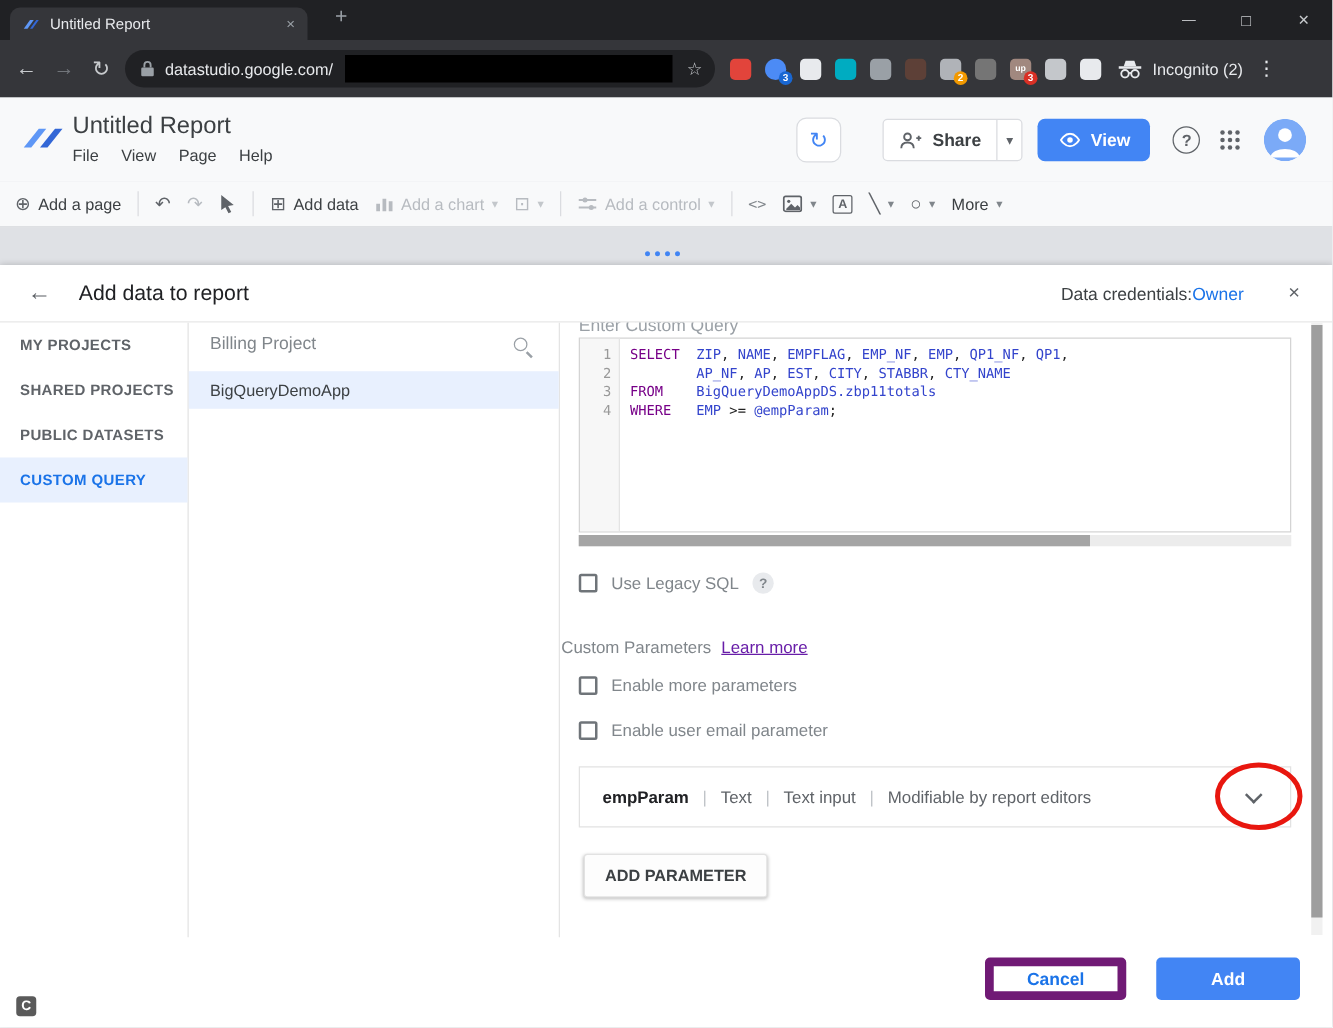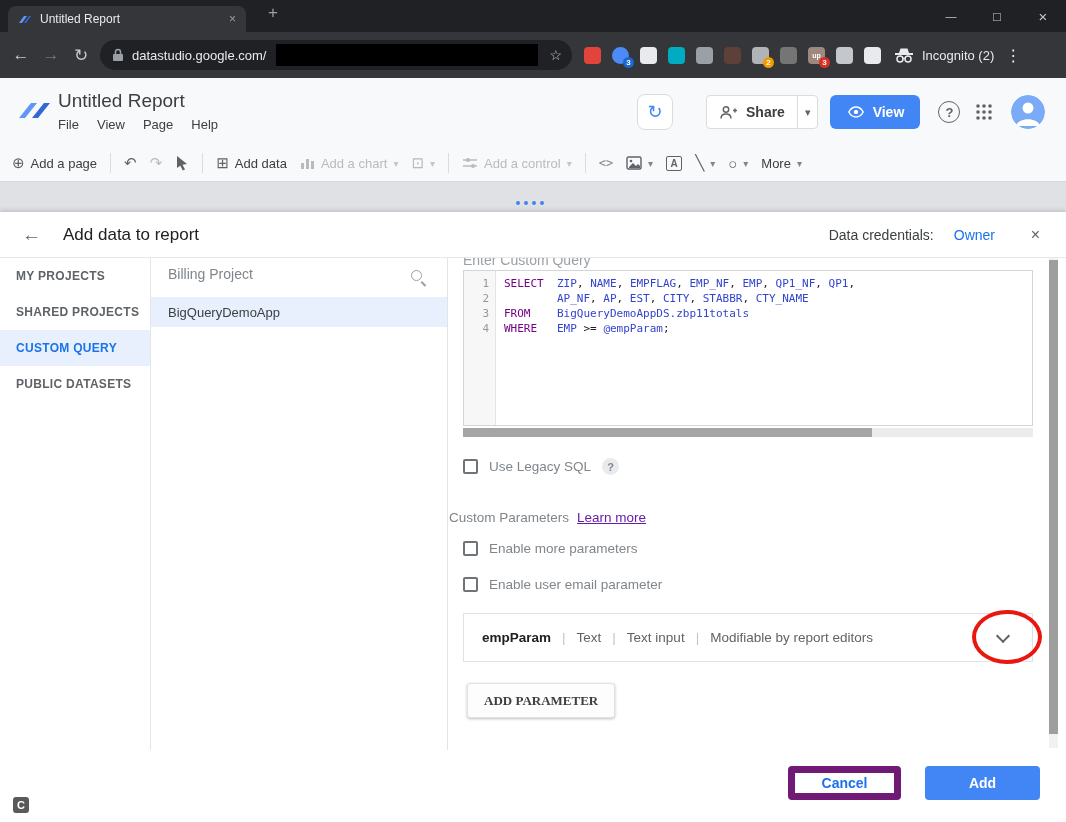--- a/index.html
+++ b/index.html
@@ -64,21 +64,21 @@
   .canvas{position:absolute;top:182px;left:0;width:1066px;height:640px;background:#dfe1e5}
   .page-dots{position:absolute;top:201px;left:516px;display:flex;gap:4px}
   .page-dots span{width:4px;height:4px;border-radius:50%;background:#4285f4}
 
   
   .dialog{position:absolute;top:212px;left:0;width:1066px;height:610px;background:#fff;box-shadow:0 -1px 5px rgba(0,0,0,.18)}
   .dlg-header{height:46px;display:flex;align-items:center;padding:0 22px;position:relative;border-bottom:1px solid #e8e8e8}
   .back-arrow{font-size:19px;color:#5f6368;margin-right:22px}
   .dlg-title{font-size:17px;color:#202124}
   .credentials{position:absolute;right:71px;font-size:14px;color:#3c4043}
-  .credentials .owner{margin-left:20px}
+  .credentials .owner{margin-left:0}
   .dlg-close{position:absolute;right:26px;font-size:16px;color:#5f6368}
 
   .dlg-body{position:absolute;top:46px;left:0;width:1066px;height:492px;overflow:hidden}
   .dlg-sidebar{position:absolute;left:0;top:0;width:151px;height:100%;border-right:1px solid #e4e4e4}
   .side-item{height:36px;display:flex;align-items:center;padding:0 16px;font-size:12px;letter-spacing:.3px;color:#5f6368;font-weight:bold;white-space:nowrap}
   .side-item.selected{background:#e8f0fe}
 
   .dlg-projects{position:absolute;left:151px;top:0;width:297px;height:100%;border-right:1px solid #e4e4e4}
   .billing-label{position:absolute;left:17px;top:8px;font-size:14px;color:#80868b}
   .search-icon{position:absolute;right:20px;top:11px;width:17px;height:17px}
@@ -101,21 +101,21 @@
   .email-row{top:319px}
   .help-circle{width:17px;height:17px;border-radius:50%;background:#e8eaed;color:#80868b;font-size:11px;font-weight:bold;display:flex;align-items:center;justify-content:center}
   .params-label-row{position:absolute;left:0;top:252px;font-size:13.5px;color:#80868b}
   .learn-more{margin-left:8px;text-decoration:underline}
 
   .param-row{position:absolute;left:14px;top:355px;width:570px;height:49px;border:1px solid #e2e2e2;display:flex;align-items:center;padding:0 18px;font-size:13.5px;color:#5f6368;gap:11px}
   .param-name{color:#202124;font-weight:bold}
   .param-sep{color:#c0c4c8}
   .chevron-down{position:absolute;right:24px;top:17px;width:10px;height:10px;border-right:2px solid #5f6368;border-bottom:2px solid #5f6368;transform:rotate(45deg)}
 
-  .add-param-btn{position:absolute;left:18px;top:425px;height:35px;padding:0 16px;background:#fdfdfd;border:1px solid #e2e2e2;border-radius:3px;box-shadow:0 1px 3px rgba(0,0,0,.25);font-size:13px;font-weight:bold;color:#3c4043;display:flex;align-items:center;font-family:Liberation Serif, serif}
+  .add-param-btn{position:absolute;left:18px;top:425px;height:35px;padding:0 16px;background:#fdfdfd;border:1px solid #e2e2e2;border-radius:3px;box-shadow:0 1px 3px rgba(0,0,0,.25);font-size:13px;font-weight:bold;color:#3c4043;display:flex;align-items:center;font-family:Liberation Sans, sans-serif}
 
   .vscroll{position:absolute;right:8px;top:0;width:9px;height:490px;background:#f1f1f1}
   .vscroll-thumb{margin-top:2px;height:474px;background:#9e9e9e}
 
   .btn-cancel{position:absolute;left:788px;top:554px;width:113px;height:34px;background:#fff;border:7px solid #701a75;border-radius:4px;font-size:14px;font-weight:bold;display:flex;align-items:center;justify-content:center;font-family:"Liberation Sans",sans-serif}
   .btn-add{position:absolute;left:925px;top:554px;width:115px;height:34px;border:none;border-radius:4px;color:#fff;font-size:14px;font-weight:bold;display:flex;align-items:center;justify-content:center;font-family:"Liberation Sans",sans-serif}
 
   .annotation{position:absolute;left:972px;top:610px;width:70px;height:54px;border:4px solid #e8170f;border-radius:50%;z-index:60;pointer-events:none}
   .c-badge{position:absolute;left:13px;top:797px;width:16px;height:16px;background:#5a5a5a;border-radius:3px;color:#fff;font-size:11px;font-weight:bold;display:flex;align-items:center;justify-content:center;z-index:70}
 </style>
@@ -355,22 +355,22 @@
       <span>Data credentials:</span><span class="owner" style="color: rgb(26, 115, 232);">Owner</span>
     </span>
     <span class="dlg-close">×</span>
   </div>
 
   <div class="dlg-body">
 
     <div class="dlg-sidebar">
       <div class="side-item">MY PROJECTS</div>
       <div class="side-item">SHARED PROJECTS</div>
+      <div class="side-item">PUBLIC DATASETS</div>
       <div class="side-item selected" style="color: rgb(26, 115, 232);">CUSTOM QUERY</div>
-      <div class="side-item">PUBLIC DATASETS</div>
     </div>
 
     <div class="dlg-projects">
       <span class="billing-label">Billing Project</span>
       <span class="search-icon"></span>
       <div class="project-row" style="background: rgb(232, 240, 254);">BigQueryDemoApp</div>
     </div>
 
     <div class="dlg-main">
       <span class="query-label">Enter Custom Query</span>

